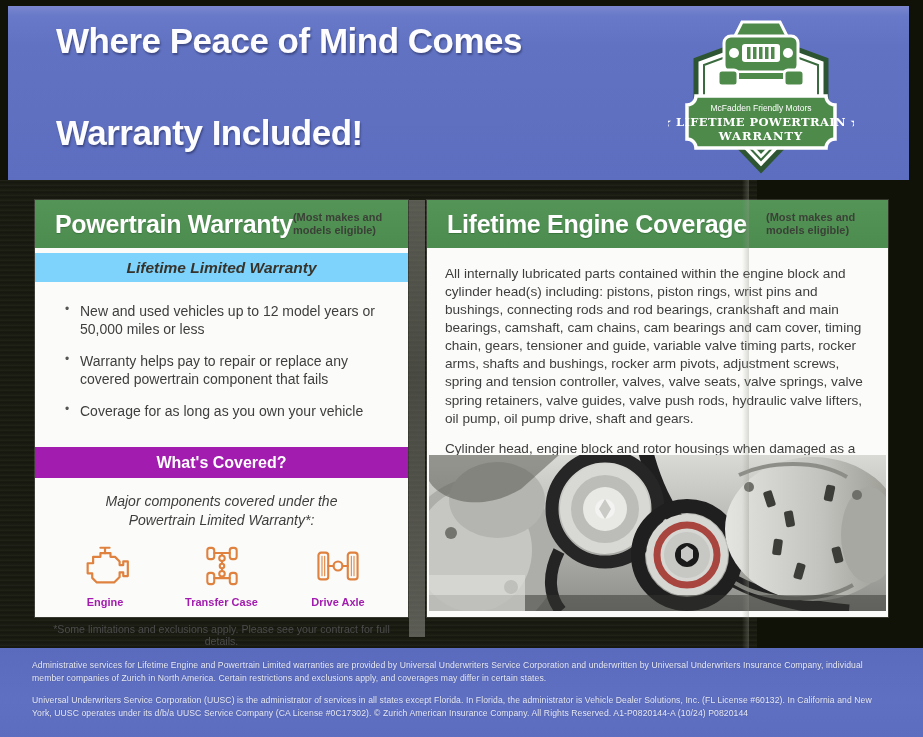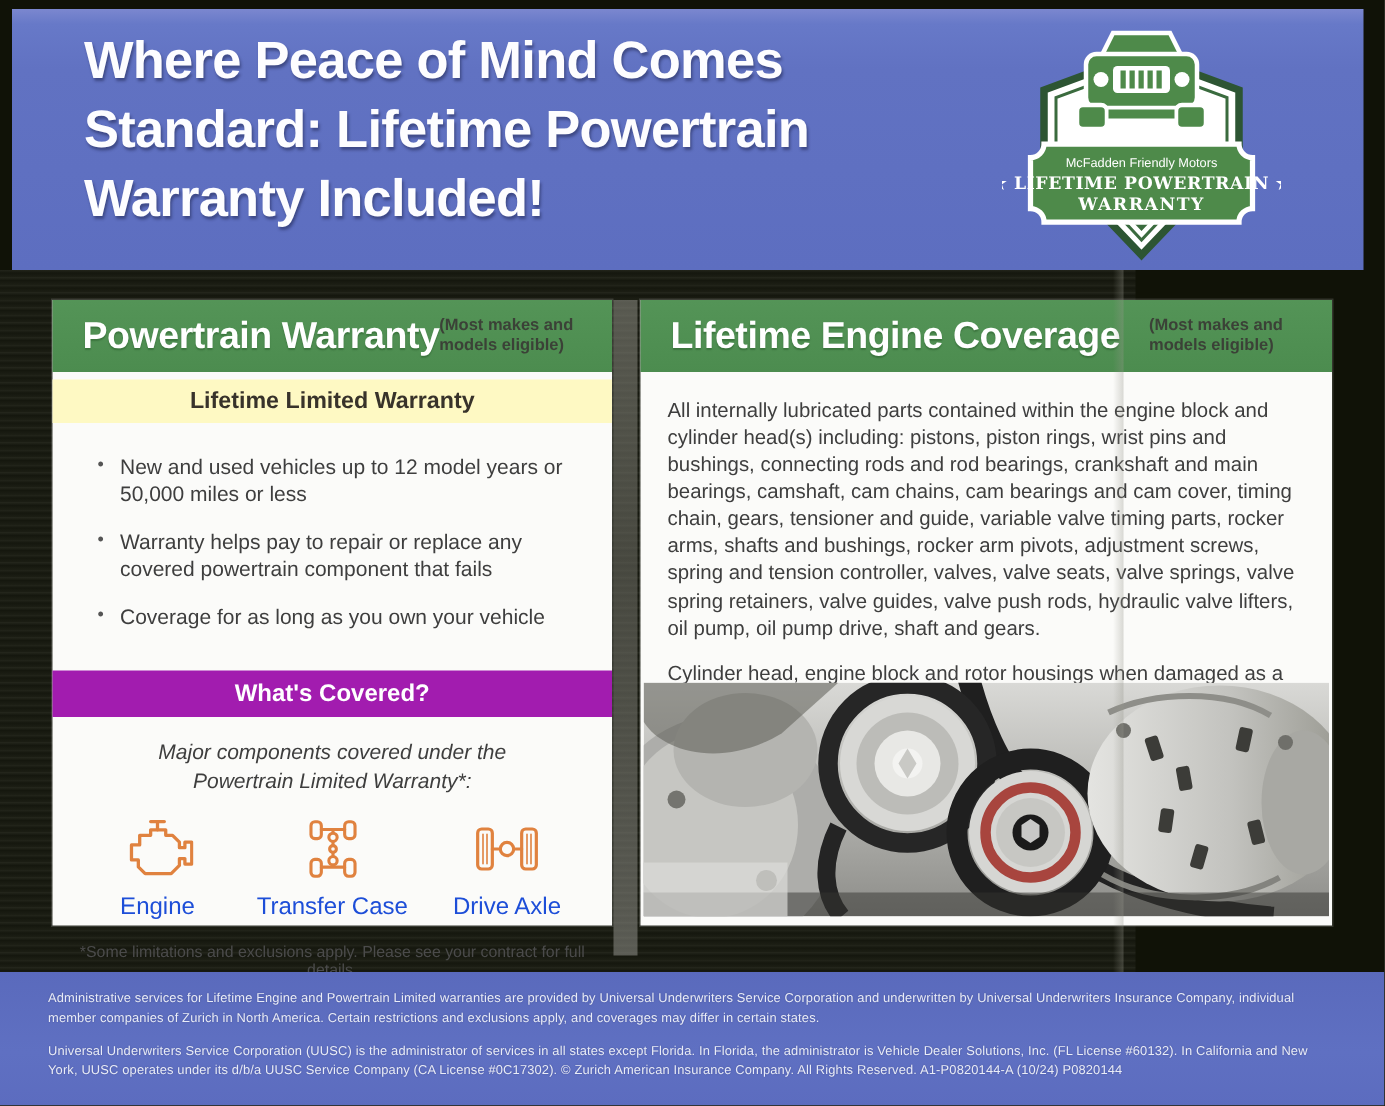--- a/index.html
+++ b/index.html
@@ -44,42 +44,42 @@
     padding:0 14px 0 20px;box-sizing:border-box;
   }
   .card-header .card-title{
     margin:0;color:#fff;font-size:25px;font-weight:700;letter-spacing:-.3px;
     text-shadow:0 1px 1px rgba(0,40,0,.25);white-space:nowrap;
   }
   .eligible-note{
     width:108px;font-size:11px;line-height:1.2;color:#3b4137;font-weight:700;text-align:left;
   }
   .gold-bar{
-    margin-top:5px;height:29px;background:#fef9c3;
+    margin-top:5px;height:29px;background:#7dd3fc;
     display:flex;align-items:center;justify-content:center;
-    color:#38332a;font-size:15.5px;font-weight:700;
+    color:#38332a;font-size:15.5px;font-weight:700;font-style:italic;
   }
   .bullets{
     list-style:none;margin:0;padding:20px 26px 14px 30px;
     color:#3e3e3e;font-size:14px;line-height:1.32;
   }
   .bullets li{position:relative;padding-left:15px;margin-bottom:13px;}
   .bullets li::before{content:"•";position:absolute;left:0;top:0;color:#555;font-size:12px;}
   .green-bar{
     height:31px;background:#a21caf;display:flex;align-items:center;justify-content:center;
     color:#fff;font-size:16px;font-weight:700;
   }
   .components{padding:14px 12px 0;text-align:center;}
   .components-intro{
     margin:0 auto;max-width:270px;color:#3e3e3e;font-size:14px;line-height:1.3;font-style:italic;
   }
   .icon-row{display:flex;justify-content:space-between;padding:16px 14px 0;}
   .icon-item{display:flex;flex-direction:column;align-items:center;width:88px;}
   .icon-item svg{height:42px;display:block;}
-  .icon-label{margin-top:9px;color:#1d4ed8;font-size:16px;font-weight:400;white-space:nowrap;}
+  .icon-label{margin-top:9px;color:#a21caf;font-size:11px;font-weight:700;white-space:nowrap;}
   .footnote{margin-top:15px;color:#4b4b4b;font-size:10.6px;}
   
   .coverage-body{padding:17px 18px 0 18px;color:#3e3e3e;font-size:13.6px;line-height:1.33;}
   .coverage-body p{margin:0 0 12px 0;}
   .engine-photo{position:absolute;left:2px;right:2px;bottom:6px;height:156px;overflow:hidden;}
   .engine-photo svg{width:100%;height:100%;display:block;}
   
   .footer{
     position:absolute;left:0;top:648px;width:923px;height:89px;
     background:linear-gradient(180deg,#5a6abc,#5f70c2 60%,#5c6cbf);
@@ -90,21 +90,21 @@
     text-shadow:0 0 1px rgba(30,35,80,.4);
   }
 </style>
 </head>
 <body>
 
 <div class="page">
 
   <div class="banner">
     <h1 class="banner-title"><span>Where Peace of Mind Comes</span><br>
-      <span>Standard: Lifetime Powertrain</span><br>
+      <br>
       <span>Warranty Included!</span>
     </h1>
 
     <div class="badge">
       <svg viewBox="0 0 186 168" width="186" height="168">
 
         <path d="M93 22 L158 46 V88 L93 156 L28 88 V46 Z" fill="#ffffff" stroke="#2d5533" stroke-width="5"></path>
         <path d="M93 30 L150 51 V85 L93 146 L36 85 V51 Z" fill="#ffffff" stroke="#3a6b3e" stroke-width="2"></path>
 
         <path d="M42 86 L93 140 L144 86 L128 86 L93 122 L58 86 Z" fill="#3a6b3e"></path>

